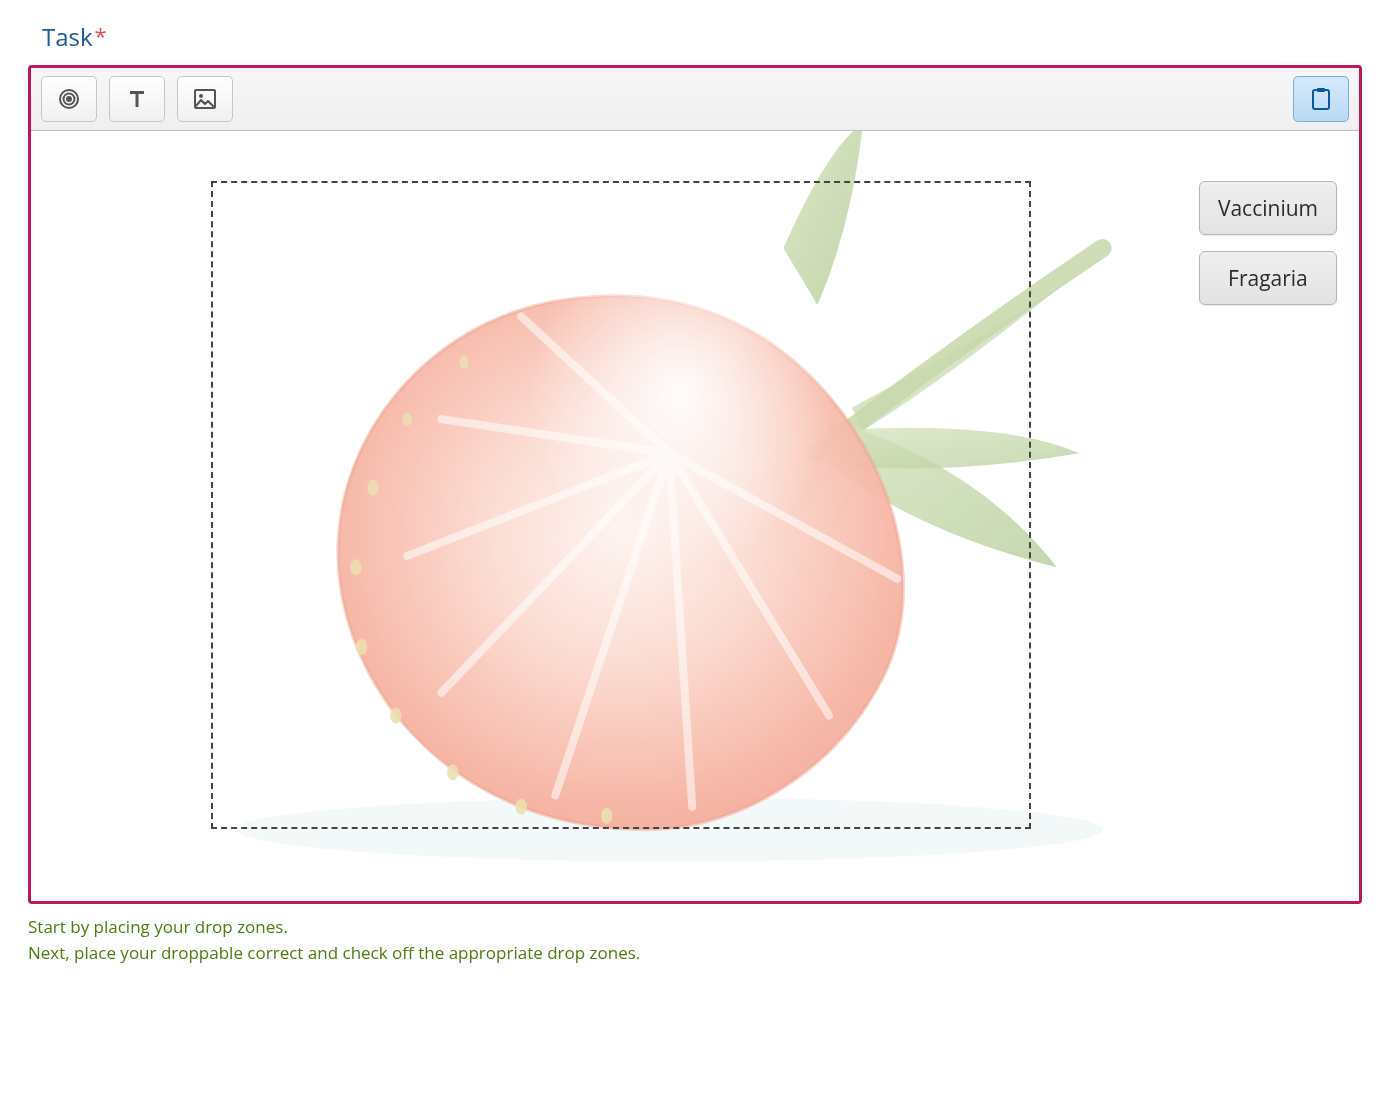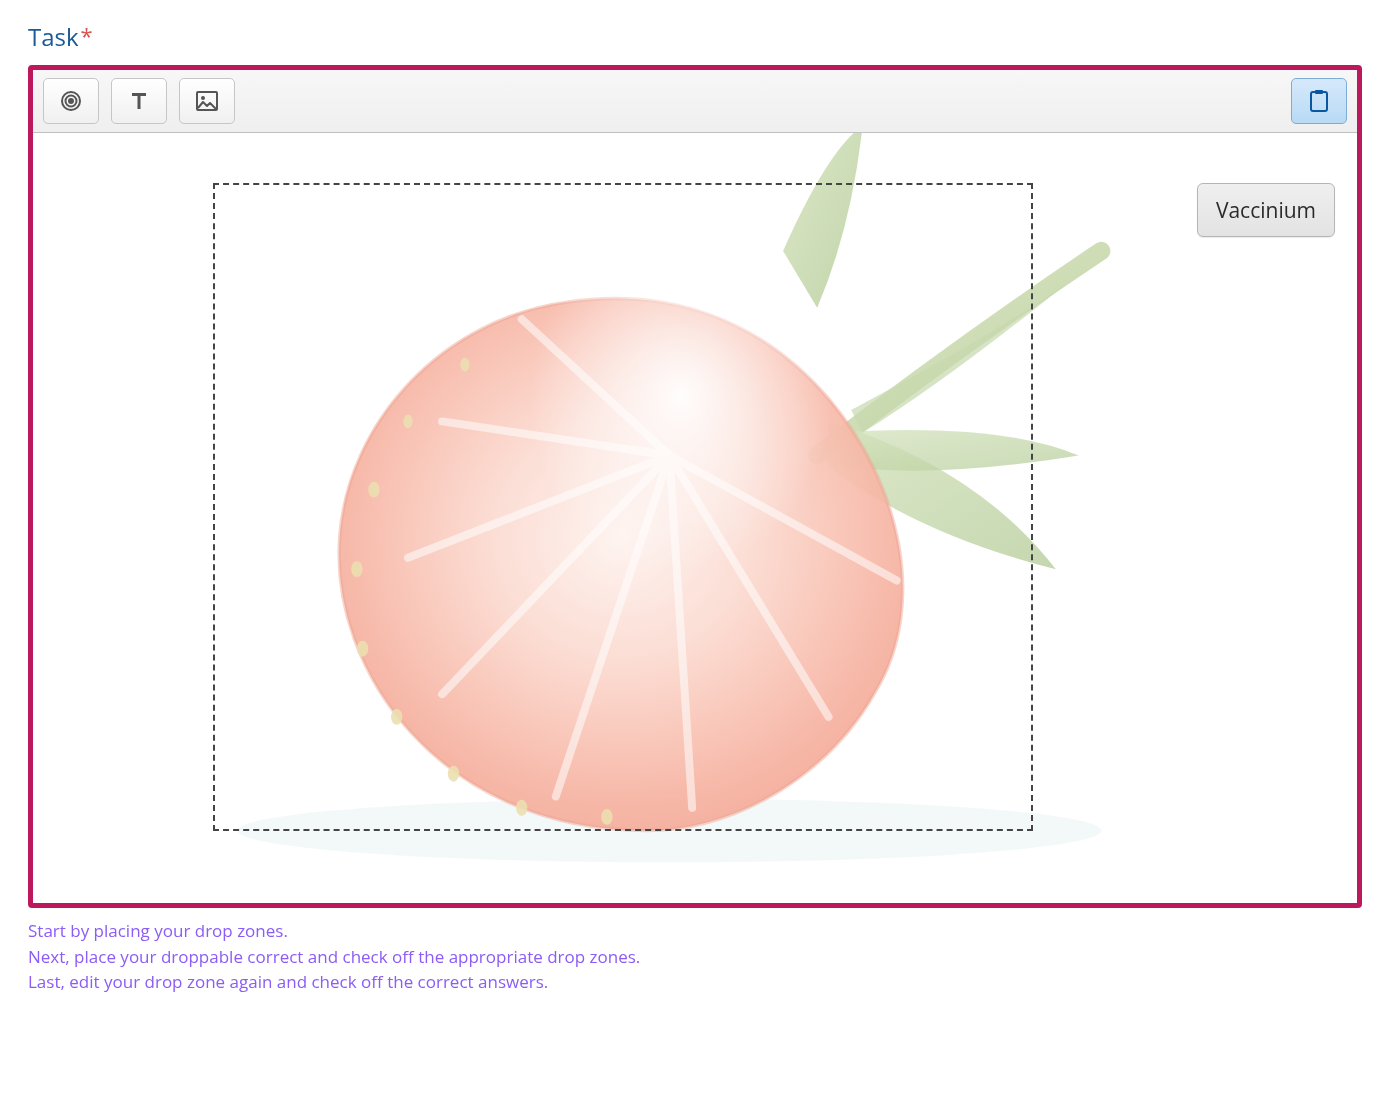--- a/index.html
+++ b/index.html
@@ -7,31 +7,31 @@
     margin: 0;
     padding: 20px 28px;
     font-family: "Segoe UI", "Open Sans", -apple-system, sans-serif;
     background: #fff;
     color: #333;
   }
   .field-label {
     font-size: 24px;
     color: #1a5a96;
     font-weight: 400;
-    margin: 0 0 12px 0;
+    margin: 0 0 12px 14px;
     display: inline-block;
   }
   .required-asterisk {
     color: #d9534f;
     font-size: 22px;
     vertical-align: top;
     margin-left: 2px;
   }
   .editor-container {
-    border: 5px solid #be185d;
+    border: 3px solid #be185d;
     border-radius: 4px;
     overflow: hidden;
   }
   .toolbar {
     background: linear-gradient(#f7f7f7, #efefef);
     border-bottom: 1px solid #c0c0c0;
     padding: 8px 10px;
     display: flex;
     align-items: center;
     gap: 12px;
@@ -91,21 +91,21 @@
     border-radius: 6px;
     background: linear-gradient(#efefef, #e3e3e3);
     font-size: 21px;
     color: #2b2b2b;
     text-align: center;
     box-shadow: 0 1px 1px rgba(0,0,0,0.08);
     cursor: move;
   }
   .instructions {
     margin-top: 10px;
-    color: #8b5cf6;
+    color: #4d7c0f;
     font-size: 17px;
     line-height: 1.5;
   }
   .instructions div { margin: 0; }
   svg { display: block; }
 </style>
 </head>
 <body>
 
 
@@ -226,24 +226,24 @@
         <ellipse cx="380" cy="250" rx="4" ry="6"></ellipse>
       </g>
 
       <rect width="1165" height="770" fill="#ffffff" opacity="0.18"></rect>
     </svg>
 
     <div class="dropzone-frame"></div>
 
     <div class="draggables">
       <div class="drag-item">Vaccinium</div>
+      <div class="drag-item">Fragaria</div>
     </div>
   </div>
 </div>
 
 <div class="instructions">
   <div>Start by placing your drop zones.</div>
   <div>Next, place your droppable correct and check off the appropriate drop zones.</div>
-  <div>Last, edit your drop zone again and check off the correct answers.</div>
 </div>
 
 
 
 
 </body></html>

